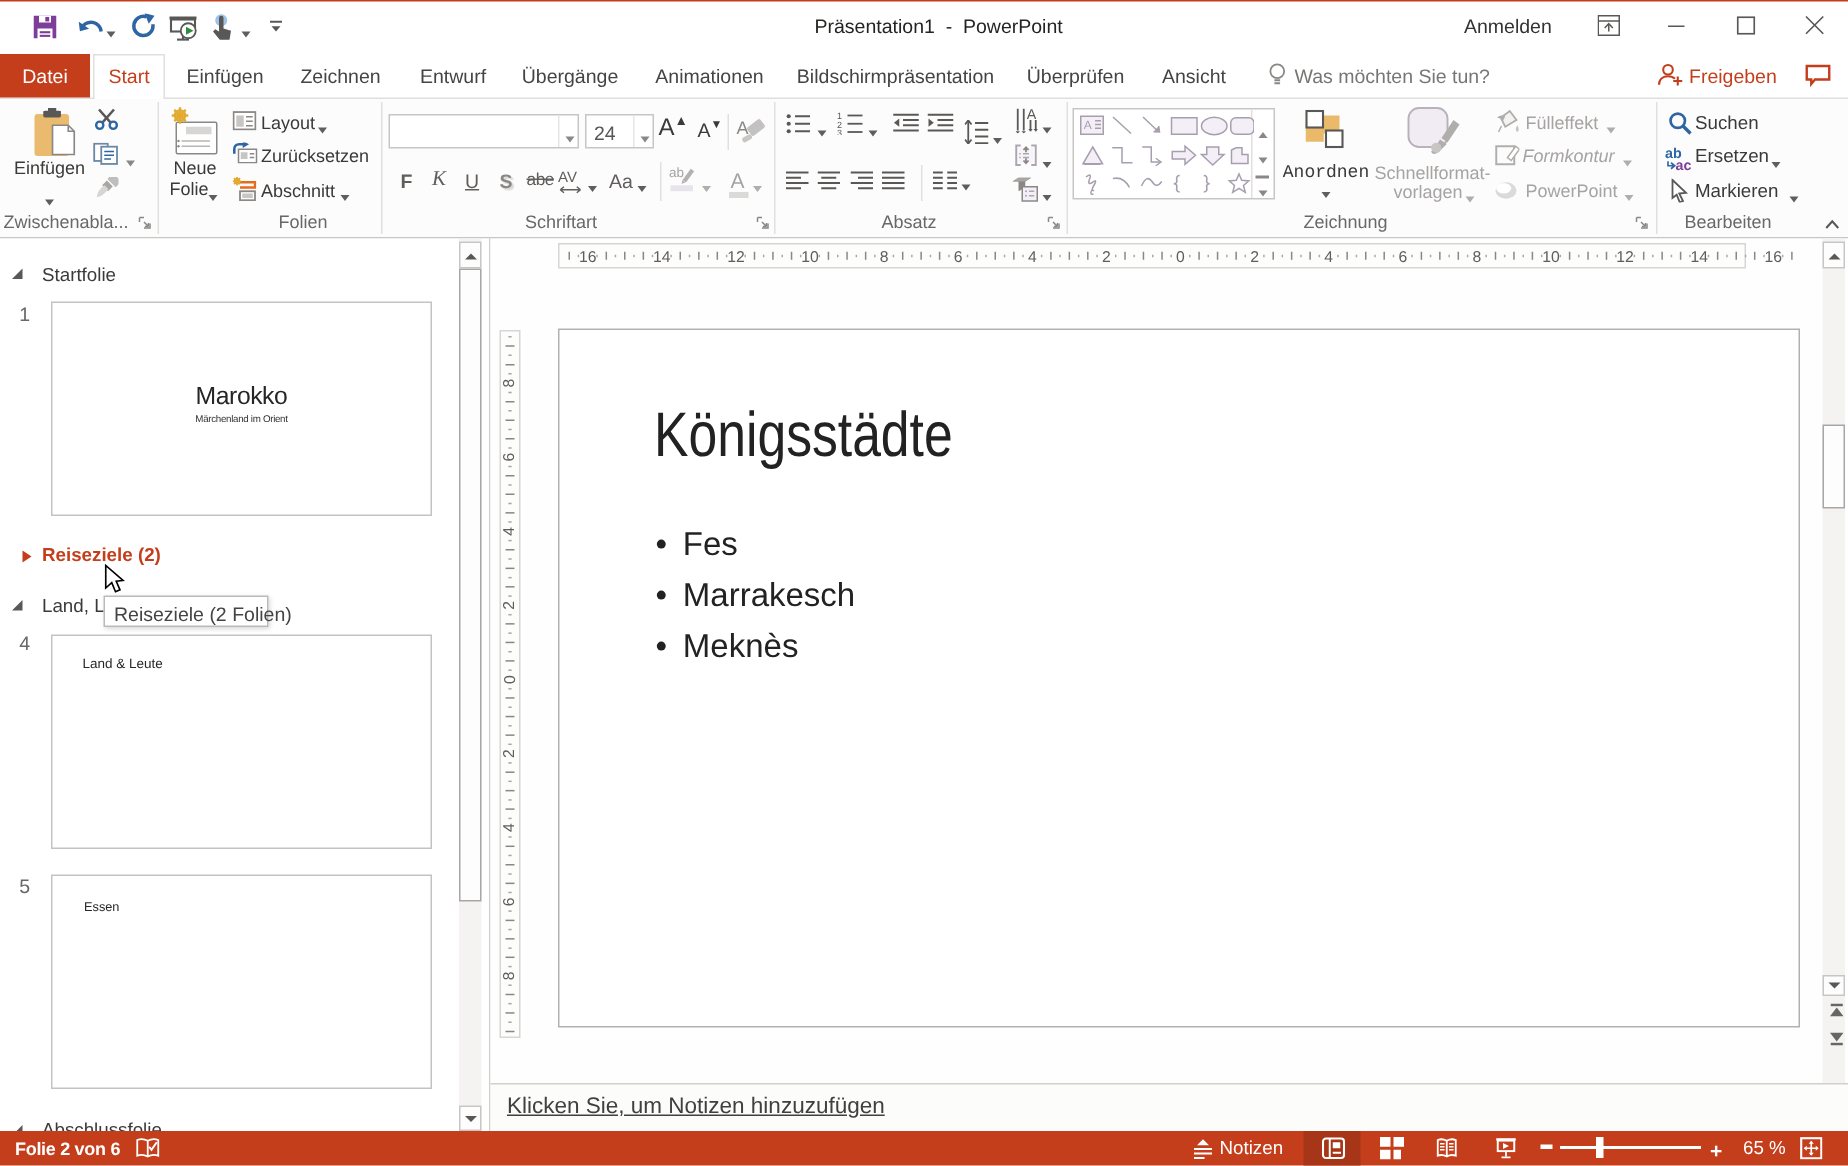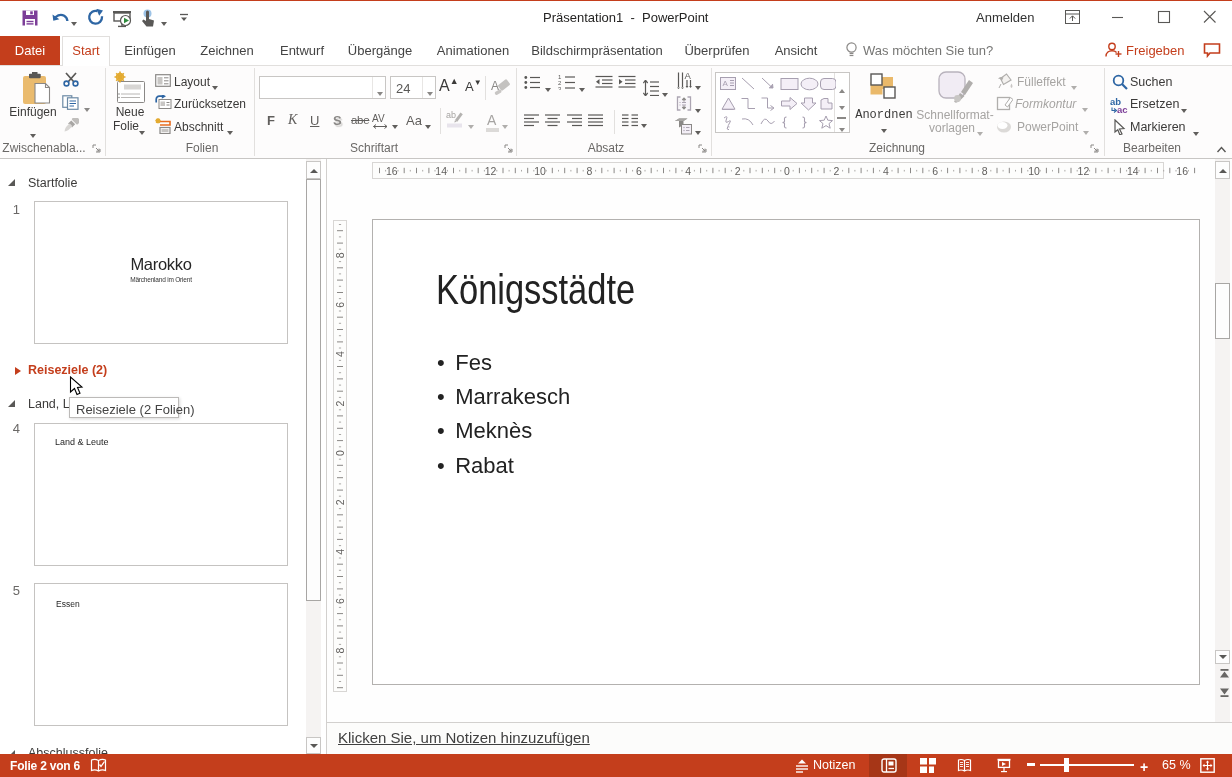--- a/index.html
+++ b/index.html
@@ -753,21 +753,20 @@
         <line x1="3" y1="466.7" x2="9" y2="466.7" stroke="#8a8886" stroke-width="1"></line>
       </svg>
     </div>
 
 <div class="abs" style="left:45px;top:60px;width:828px;height:466px;background:#fff;border:1px solid #b3b1af;">
  <div class="abs" style="left:63px;top:46px;font-size:42px;color:#222;transform:scaleX(0.82);transform-origin:0 0;white-space:nowrap;">Königsstädte</div>
  <div class="abs" style="left:64px;top:126px;font-size:22px;color:#222;line-height:34.2px;">
   <div>• &nbsp;Fes</div>
         <div>• &nbsp;Marrakesch</div>
         <div>• &nbsp;Meknès</div>
-        <div>• &nbsp;Rabat</div>
  </div>
 </div>
 
 <div class="abs" style="left:888px;top:0;width:15px;height:563px;background:#f5f3f2;"></div>
 <div class="abs" style="left:888px;top:2px;width:15px;height:18px;background:#fdfdfd;border:1px solid #c8c6c4;">
  <span class="stri" style="border-bottom-color:#595856;position:absolute;left:3px;top:3px;"></span>
 </div>
 <div class="abs" style="left:888px;top:124px;width:15px;height:56px;background:#fdfdfd;border:1px solid #a8a6a4;"></div>
 <div class="abs" style="left:888px;top:491px;width:15px;height:14px;background:#fdfdfd;border:1px solid #c8c6c4;">
  <span class="stri" style="border-top-color:#595856;position:absolute;left:3px;top:4px;"></span>

